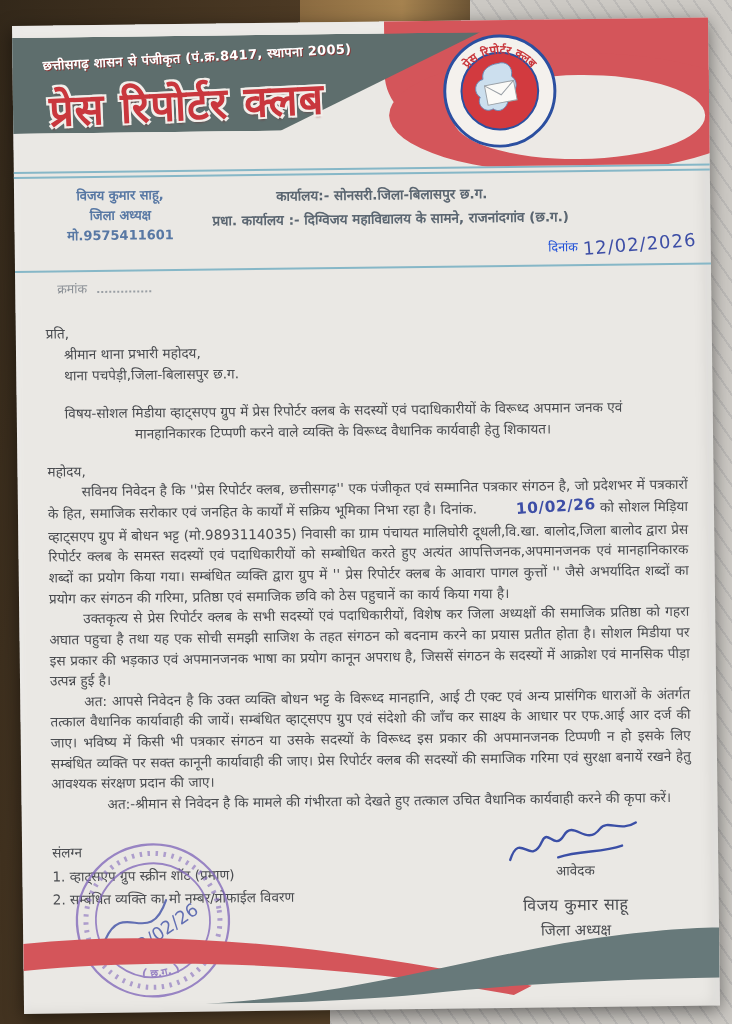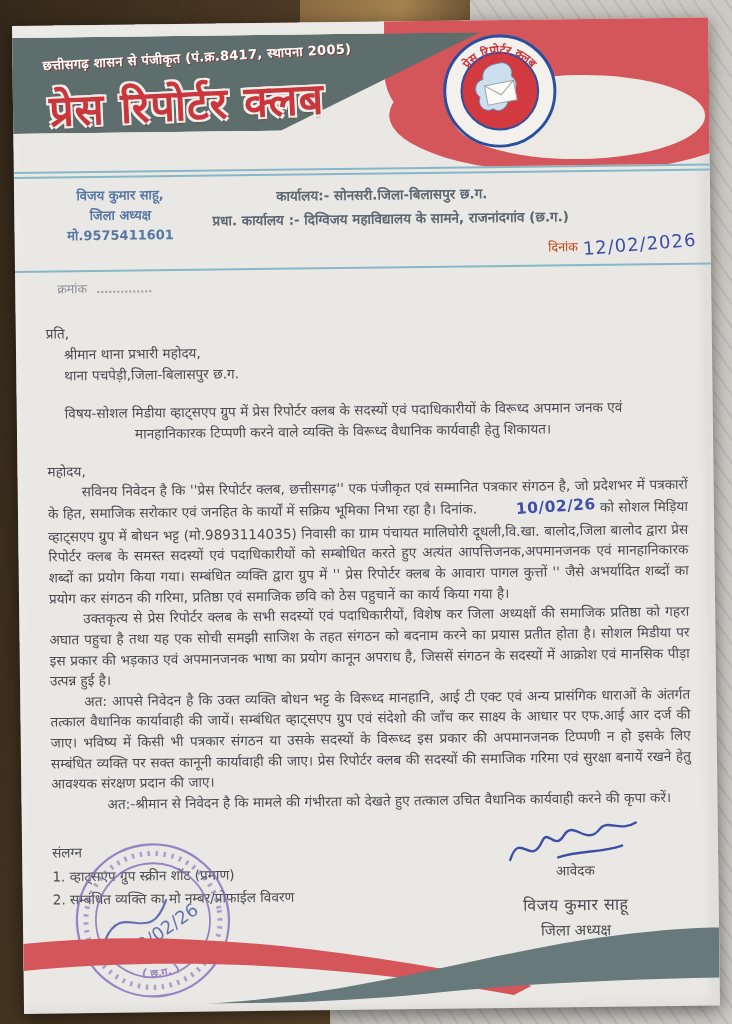--- a/index.html
+++ b/index.html
@@ -43,21 +43,21 @@
   }
   .logo{position:absolute;left:428px;top:12px;width:118px;height:118px;}
   
   .rule{height:2px;background:#86b7c7;margin:0;}
   .rule2{height:2px;background:#86b7c7;margin-top:3px;}
   .contact-row{display:flex;padding:8px 14px 0 22px;}
   .contact-left{width:168px;color:#5878a4;font-weight:bold;font-size:13px;line-height:1.55;text-align:center;}
   .office{flex:1;color:#5b6671;font-weight:bold;font-size:13.5px;line-height:1.8;padding-left:8px;}
   .office .o1{padding-left:64px;}
   .date-row{text-align:right;padding-right:14px;margin-top:-6px;height:30px;}
-  .date-label{color:#c2410c;font-size:12.5px;}
+  .date-label{color:#1d4ed8;font-size:12.5px;}
   .handwriting{color:#3d4ea6;}
   .date-value{display:inline-block;font-size:18px;transform:rotate(-4deg);letter-spacing:1px;}
   .serial-row{padding-left:42px;margin-top:8px;color:#8a8f95;font-size:12.5px;}
   .dotline{display:inline-block;width:54px;border-bottom:2px dotted #9a9fa4;margin-left:6px;}
   
   .letter{padding:14px 26px 0 30px;color:#4a4c50;font-size:13.6px;line-height:1.52;}
   .recipient{margin-top:12px;}
   .recipient div{margin-left:18px;}
   .recipient .salut{margin-left:0;}
   .subject{margin-top:18px;padding-left:88px;text-indent:-70px;}

